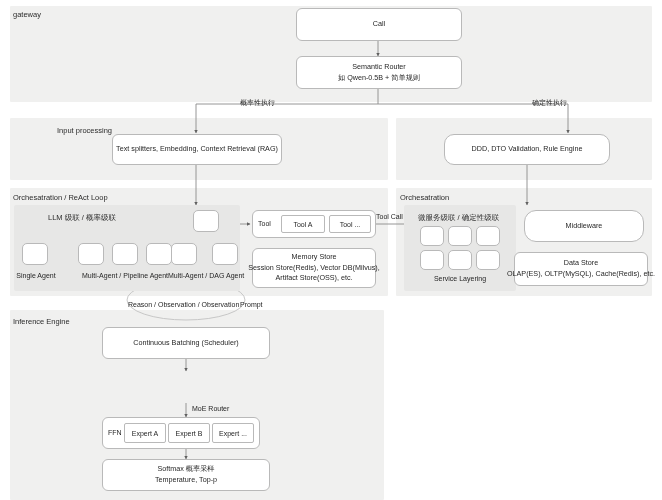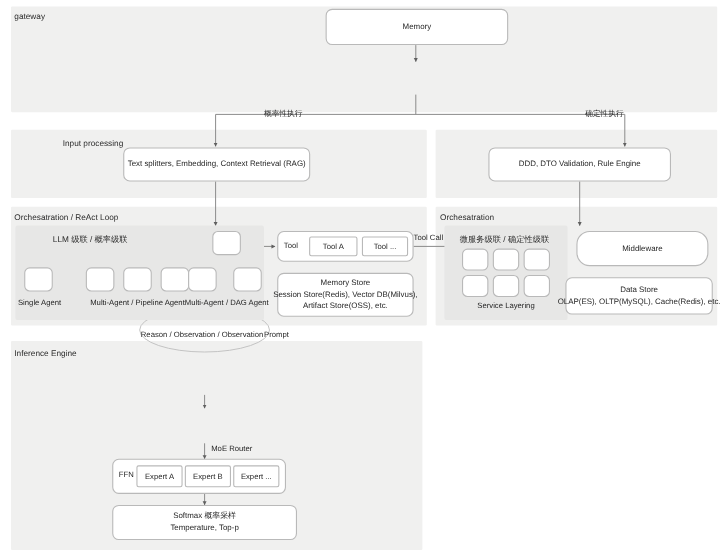--- a/index.html
+++ b/index.html
@@ -143,32 +143,36 @@
 
       <ellipse cx="186" cy="300" rx="59" ry="20" stroke="#c2c2c2" fill="none"></ellipse>
 
       <path d="M186,359 L186,371" marker-end="url(#arrow)"></path>
       <path d="M186,403 L186,417" marker-end="url(#arrow)"></path>
       <path d="M186,449 L186,459" marker-end="url(#arrow)"></path>
     </g>
   </svg>
 
   <div class="node" style="left:296px;top:8px;width:166px;height:33px;">
-    <span class="l">Memory</span>
-  </div>
-
+    <span class="l">Call</span>
+  </div>
+
+  <div class="node" style="left:296px;top:56px;width:166px;height:33px;">
+    <span class="l">Semantic Router</span>
+    <span class="l">如 Qwen-0.5B + 简单规则</span>
+  </div>
 
   <div class="edge-label" style="left:240px;top:98px;">概率性执行</div>
   <div class="edge-label" style="left:532px;top:98px;">确定性执行</div>
 
   <div class="node" style="left:112px;top:134px;width:170px;height:31px;">
     <span class="l">Text splitters, Embedding, Context Retrieval (RAG)</span>
   </div>
 
-  <div class="node" style="left:444px;top:134px;width:166px;height:31px;">
+  <div class="node" style="left:444px;top:134px;width:166px;height:31px;border-radius:10px;">
     <span class="l">DDD, DTO Validation, Rule Engine</span>
   </div>
 
   <div class="group" style="left:14px;top:205px;width:226px;height:86px;"></div>
   <div class="group-label" style="left:19px;top:213px;padding-left:29px;">LLM 级联 / 概率级联</div>
 
   <div class="small-node" style="left:22px;top:243px;width:26px;height:22px;"></div>
   <div class="cap" style="left:10px;top:272px;width:52px;">Single Agent</div>
 
   <div class="small-node" style="left:78px;top:243px;width:26px;height:22px;"></div>
@@ -210,20 +214,23 @@
 
   <div class="node" style="left:524px;top:210px;width:120px;height:32px;border-radius:12px;">
     <span class="l">Middleware</span>
   </div>
 
   <div class="node" style="left:514px;top:252px;width:134px;height:34px;">
     <span class="l">Data Store</span>
     <span class="l">OLAP(ES), OLTP(MySQL), Cache(Redis), etc.</span>
   </div>
 
+  <div class="node" style="left:102px;top:327px;width:168px;height:32px;">
+    <span class="l">Continuous Batching (Scheduler)</span>
+  </div>
 
 
   <div class="edge-label" style="left:192px;top:405px;">MoE Router</div>
 
   <div class="node" style="left:102px;top:417px;width:158px;height:32px;flex-direction:row;justify-content:flex-start;"></div>
   <div class="inline-label" style="left:108px;top:429px;">FFN</div>
   <div class="chip" style="left:124px;top:423px;width:42px;height:20px;">Expert A</div>
   <div class="chip" style="left:168px;top:423px;width:42px;height:20px;">Expert B</div>
   <div class="chip" style="left:212px;top:423px;width:42px;height:20px;">Expert ...</div>
 

